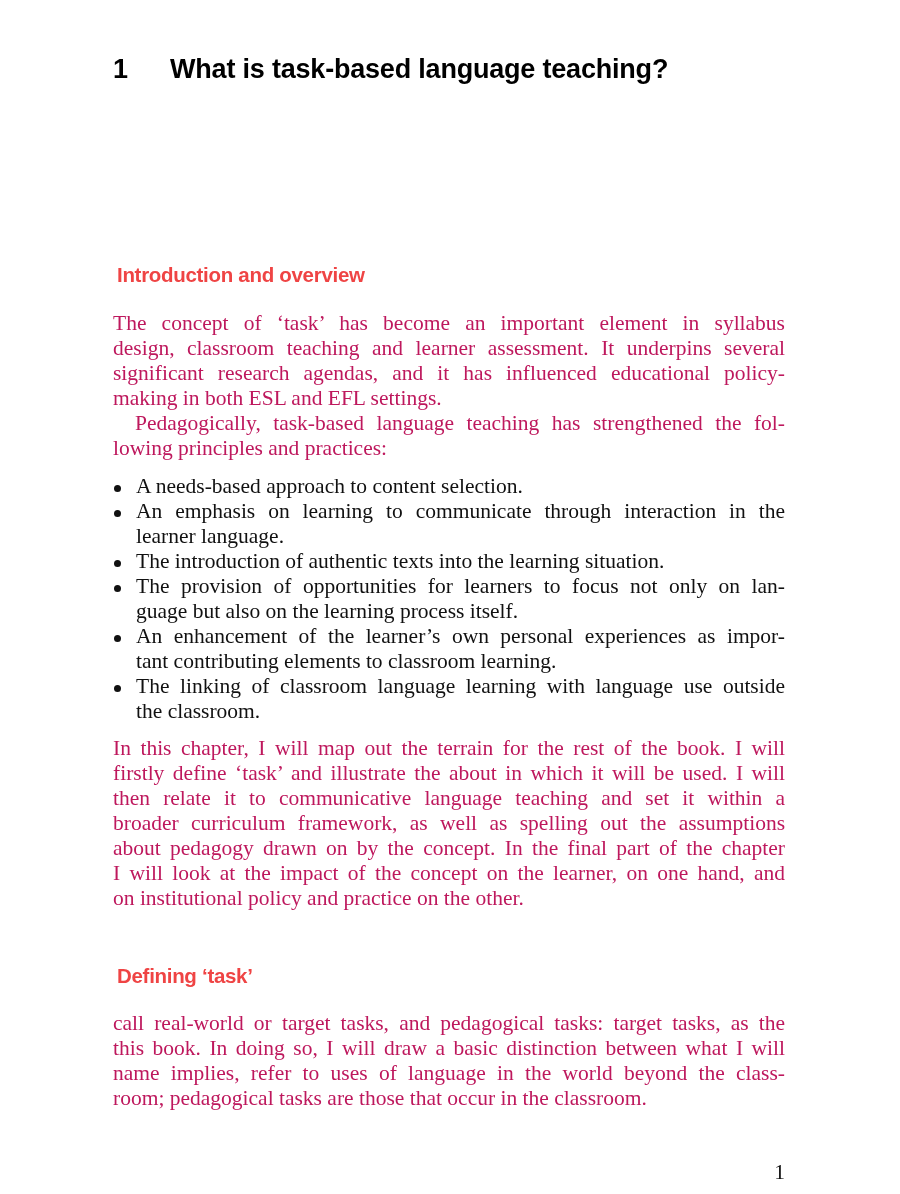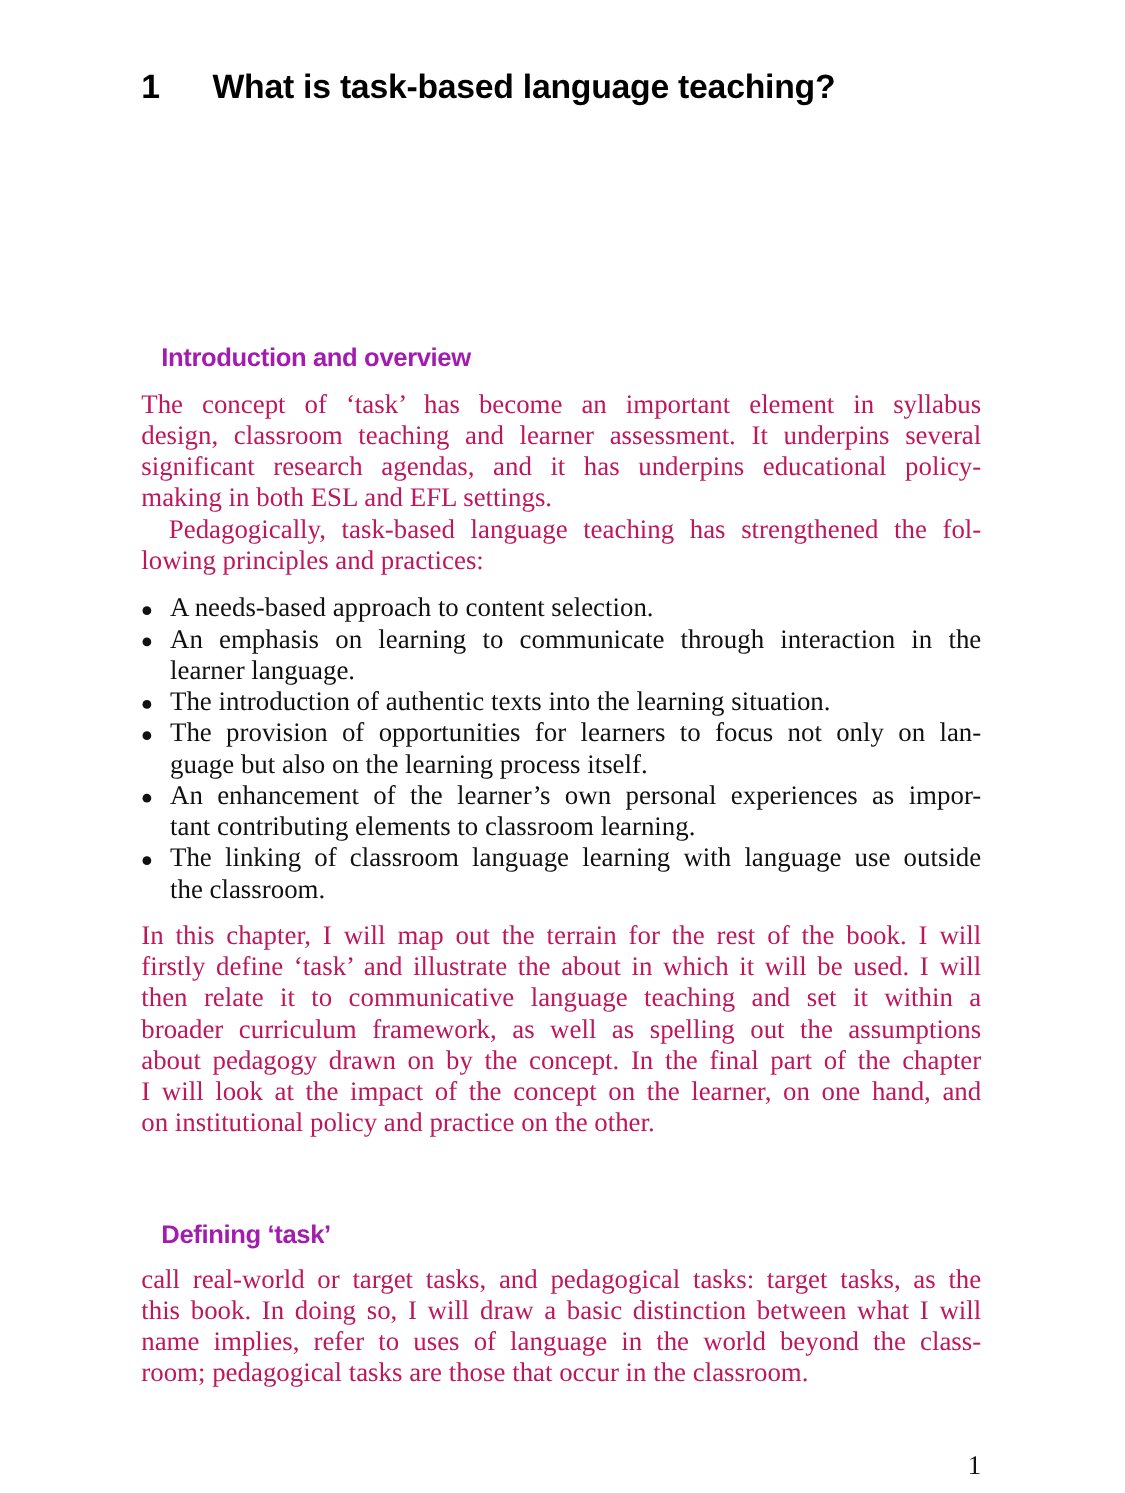--- a/index.html
+++ b/index.html
@@ -5,23 +5,23 @@
   html, body { margin: 0; padding: 0; background: #ffffff; }
   body { width: 900px; height: 1194px; position: relative; overflow: hidden; color: #111; }
   .page { position: absolute; left: 0; top: 0; width: 900px; height: 1162px; }
   .chapter-title {
     position: absolute; left: 113px; top: 54px; margin: 0;
     font-family: "Liberation Sans", sans-serif; font-weight: bold; font-size: 27px;
     letter-spacing: -0.2px; white-space: nowrap; color: #000;
   }
   .chapter-title .num { display: inline-block; width: 57px; }
   .section-heading {
-    position: absolute; left: 113px; margin: 16px;
+    position: absolute; left: 113px; margin: 4px;
     font-family: "Liberation Sans", sans-serif; font-weight: bold; font-size: 20.5px;
-    letter-spacing: -0.3px; color: #a21caf; white-space: nowrap;
+    letter-spacing: -0.3px; color: #ef4444; white-space: nowrap;
   }
   .block { position: absolute; left: 113px; width: 672px; font-family: "Liberation Serif", serif; font-size: 21.5px; line-height: 25px; color: #be185d; }
   .line { display: block; height: 25px; white-space: nowrap; }
   .line.j { text-align: justify; text-align-last: justify; }
   .line.indent { padding-left: 22px; }
   .bullets { position: absolute; left: 113px; width: 672px; margin: 0; padding: 0; list-style: none; font-family: Liberation Serif, serif; font-size: 21.5px; line-height: 25px; color: #111; }
   .bullet { position: relative; padding-left: 23px; }
   .bullet .dot { position: absolute; left: 1px; top: 11px; width: 7px; height: 7px; border-radius: 50%; background: #111; }
   .page-number { position: absolute; right: 115px; top: 1160px; font-family: "Liberation Serif", serif; font-size: 21.5px; color: #111; }
 </style>
@@ -30,21 +30,21 @@
 
 <div class="page">
 
   <h1 class="chapter-title"><span class="num">1</span><span>What is task-based language teaching?</span></h1>
 
   <h2 class="section-heading" style="top:259px">Introduction and overview</h2>
 
   <div class="block" style="top:311px">
     <span class="line j">The concept of ‘task’ has become an important element in syllabus</span>
     <span class="line j">design, classroom teaching and learner assessment. It underpins several</span>
-    <span class="line j">significant research agendas, and it has underpins educational policy-</span>
+    <span class="line j">significant research agendas, and it has influenced educational policy-</span>
     <span class="line">making in both ESL and EFL settings.</span>
   </div>
 
   <div class="block" style="top:411px">
     <span class="line j indent">Pedagogically, task-based language teaching has strengthened the fol-</span>
     <span class="line">lowing principles and practices:</span>
   </div>
 
   <ul class="bullets" style="top:474px">
     <li class="bullet">

